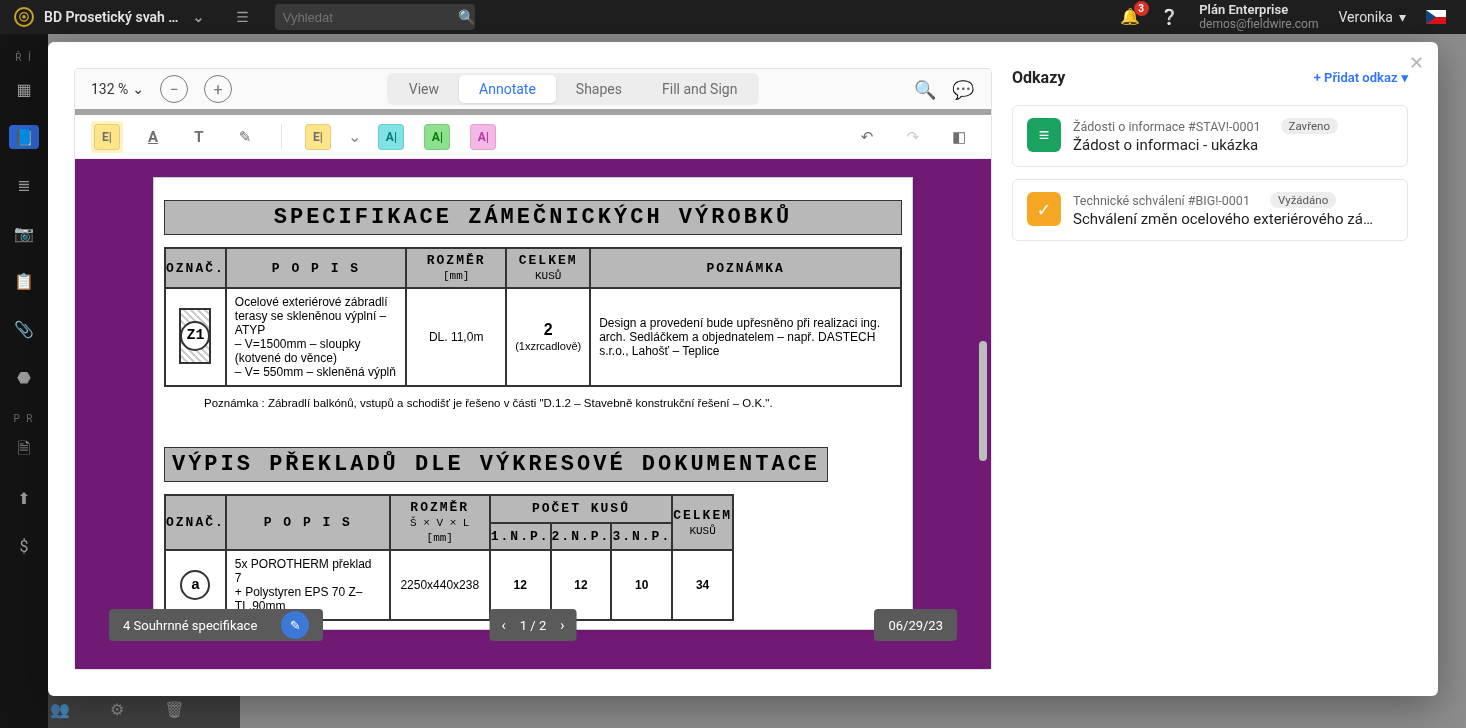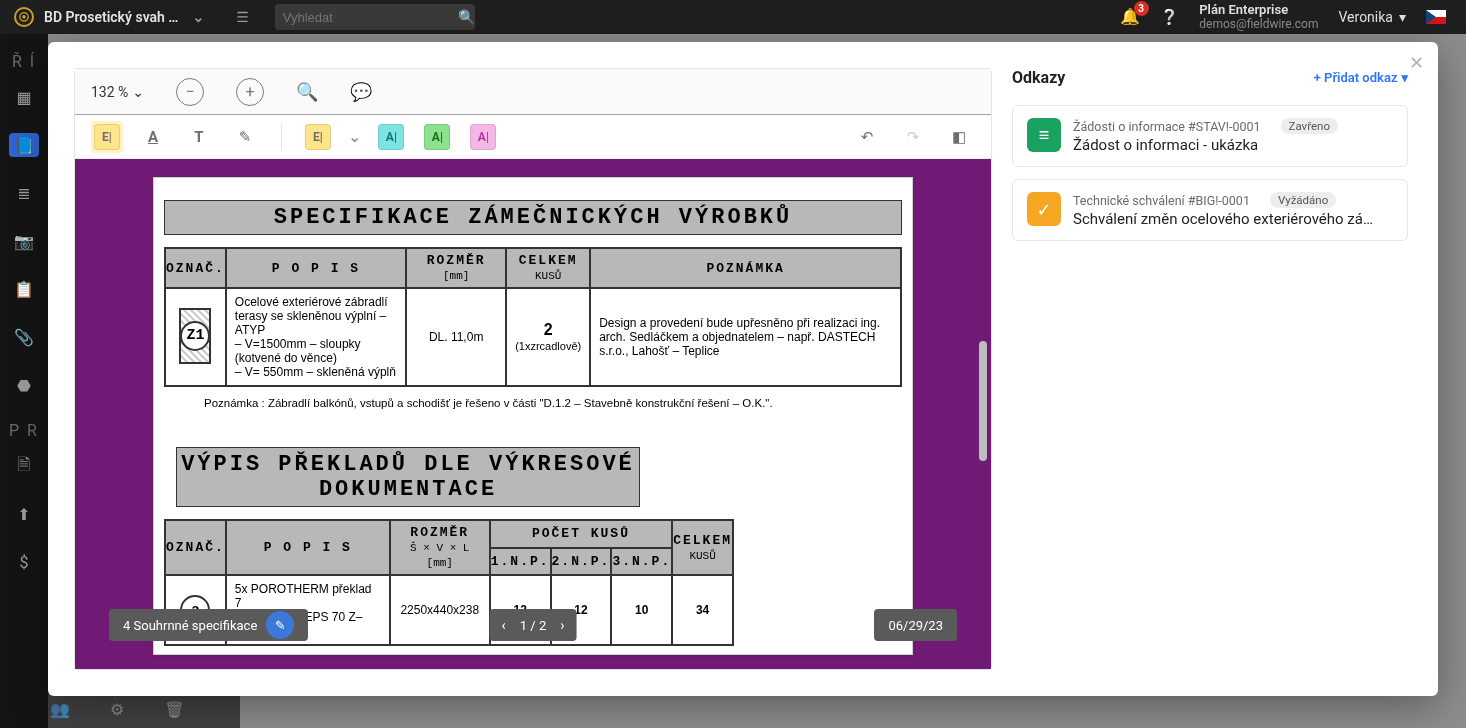--- a/index.html
+++ b/index.html
@@ -21,34 +21,34 @@
   .help { color:#bdbdbd; font-size:15px; }
   .plan-block { line-height:1.1; font-size:13px; color:#bdbdbd; }
   .plan-block .plan-name { font-weight:600; color:#e0e0e0; }
   .plan-block .plan-email { font-size:12px; color:#8e8e8e; }
   .user-block { display:flex; align-items:center; gap:6px; color:#e0e0e0; font-size:14px; }
   .flag { width:20px; height:14px; display:inline-block; background: linear-gradient(to bottom, #fff 50%, #d7141a 50%); position:relative; }
   .flag::before { content:""; position:absolute; left:0; top:0; border-top:7px solid transparent; border-bottom:7px solid transparent; border-left:10px solid #11457e; }
 
   
   .leftrail { position:absolute; left:0; top:34px; bottom:0; width:48px; background:#141414; display:flex; flex-direction:column; align-items:center; padding-top:18px; gap:24px; color:#9d9d9d; font-size:16px; }
-  .rail-heading { font-size:16px; letter-spacing:2px; color:#6b6b6b; margin-bottom:-10px; }
+  .rail-heading { font-size:10px; letter-spacing:2px; color:#6b6b6b; margin-bottom:-10px; }
   .rail-item { width:30px; height:24px; display:flex; align-items:center; justify-content:center; border-radius:4px; cursor:pointer; }
   .rail-item.active { background:#2f65d0; color:#fff; }
   .rail-bottom-outer { position:absolute; left:0; bottom:0; width:240px; height:38px; background:#141414; display:flex; align-items:center; gap:40px; padding-left:50px; color:#9d9d9d; }
 
   
   .backdrop { position:absolute; left:48px; right:0; top:34px; bottom:0; background: rgba(120,120,120,.45); }
   .modal { position:absolute; left:48px; right:28px; top:42px; bottom:32px; background:#fff; border-radius:6px; box-shadow:0 10px 40px rgba(0,0,0,.35); display:flex; }
   .modal-close { position:absolute; right:14px; top:10px; color:#b5b5b5; font-size:18px; cursor:pointer; }
 
   
   .viewer-shell { flex:1; padding:26px 16px 26px 26px; display:flex; }
   .viewer { flex:1; border:1px solid #e4e4e4; border-radius:4px; display:flex; flex-direction:column; min-width:0; background:#fff; position:relative; }
-  .vtoolbar1 { height:46px; display:flex; align-items:center; padding:0 16px; gap:32px; border-bottom:1px solid #a3a3a3; background:#fafafa; }
+  .vtoolbar1 { height:46px; display:flex; align-items:center; padding:0 16px; gap:16px; border-bottom:6px solid #a3a3a3; background:#fafafa; }
   .zoom { font-size:14px; color:#333; display:flex; align-items:center; gap:4px; }
   .zoombtn { width:28px; height:28px; border:1.5px solid #7a7a7a; border-radius:50%; color:#7a7a7a; display:flex; align-items:center; justify-content:center; font-size:16px; cursor:pointer; }
   .segtabs { margin-left:auto; margin-right:auto; display:flex; background:#ededed; border-radius:6px; padding:2px; }
   .segtab { padding:6px 20px; font-size:14px; color:#6e6e6e; border-radius:5px; cursor:pointer; }
   .segtab.active { background:#fff; color:#2f74ff; box-shadow:0 1px 3px rgba(0,0,0,.1); }
   .vicon { color:#6e6e6e; font-size:18px; cursor:pointer; }
   .vtoolbar2 { height:44px; display:flex; align-items:center; padding:0 16px; gap:14px; border-bottom:1px solid #ececec; background:#fff; color:#6e6e6e; }
   .tool { width:32px;height:32px; display:flex;align-items:center;justify-content:center; border-radius:4px; font-size:15px; cursor:pointer; }
   .tool.sel { background:#fff3c4; }
   .colorchip { width:26px; height:26px; border-radius:4px; display:flex; align-items:center; justify-content:center; font-weight:700; font-size:12px; border:1px solid rgba(0,0,0,.1); }
@@ -66,21 +66,21 @@
   .ozn { text-align:center; }
   .ozn-circle { display:inline-flex; width:30px; height:30px; border:2px solid #333; border-radius:50%; align-items:center; justify-content:center; font-family:"Courier New",monospace; font-weight:700; font-size:15px; }
   .oznhatch { display:inline-block; width:32px; height:56px; border:2px solid #333; background: repeating-linear-gradient(45deg,#fff,#fff 3px,#ccc 3px,#ccc 5px); position:relative; }
   .oznhatch .ozn-circle { position:absolute; left:50%; top:50%; transform:translate(-50%,-50%); background:#fff; }
   .center { text-align:center; }
   .smallnote { font-size:11.5px; font-family:Arial,sans-serif; padding:2px 10px 12px 50px; }
   .scrollbar { position:absolute; right:4px; top:182px; width:8px; height:120px; background:#bdbdbd; border-radius:4px; }
 
   
   .fo { position:absolute; height:32px; background:#5a5a5a; color:#fff; font-size:13px; display:flex; align-items:center; border-radius:4px; }
-  .fo-left { left:34px; bottom:28px; padding:0 14px; gap:1px; }
+  .fo-left { left:34px; bottom:28px; padding:0 14px; gap:16px; }
   .fo-left .edit { width:28px;height:28px;border-radius:50%;background:#3c78d8;display:flex;align-items:center;justify-content:center;margin-left:8px;font-size:13px; }
   .fo-center { left:50%; transform:translateX(-50%); bottom:28px; padding:0 12px; gap:14px; }
   .fo-right { right:34px; bottom:28px; padding:0 14px; }
   .pagenav-btn { color:#fff; font-size:14px; cursor:pointer; }
 
   
   .rightpanel { width:430px; padding:26px 30px 26px 4px; display:flex; flex-direction:column; }
   .rp-head { display:flex; align-items:center; justify-content:space-between; margin-bottom:18px; }
   .rp-title { font-size:16px; font-weight:700; color:#222; }
   .rp-add { color:#2f74ff; font-size:13px; font-weight:600; display:flex; align-items:center; gap:4px; cursor:pointer; }
@@ -149,20 +149,26 @@
   <div class="viewer-shell">
     <div class="viewer">
 
       <div class="vtoolbar1">
         <span class="zoom">
             <span>132 %</span> 
             <span>⌄</span>
           </span>
         <span class="zoombtn">−</span>
         <span class="zoombtn">+</span>
+        <div class="segtabs">
+          <div class="segtab">View</div>
+          <div class="segtab active">Annotate</div>
+          <div class="segtab">Shapes</div>
+          <div class="segtab">Fill and Sign</div>
+        </div>
         <span class="vicon">🔍</span>
         <span class="vicon">💬</span>
       </div>
 
       <div class="vtoolbar2">
         <span class="tool sel">
             <span class="colorchip" style="background:#ffe58a;">E|</span>
           </span>
         <span class="tool">
             <u style="font-weight:700;">A</u>
@@ -209,21 +215,21 @@
 – V=1500mm – sloupky (kotvené do věnce)
 – V= 550mm – skleněná výplň</td>
               <td class="center">DL.  11,0m</td>
               <td class="center"><b style="font-size:16px;">2</b><br><span class="sub">(1xzrcadlově)</span></td>
               <td>Design a provedení bude upřesněno při realizaci ing. arch. Sedláčkem a objednatelem – např. DASTECH s.r.o., Lahošť – Teplice</td>
             </tr>
           </tbody>
             </table>
           <div class="smallnote">Poznámka : Zábradlí balkónů, vstupů a schodišť je řešeno v části "D.1.2 – Stavebně konstrukční řešení – O.K.".</div>
 
-          <div class="bigtitle" style="margin-top:26px;width:464px;margin-left:22px;">VÝPIS  PŘEKLADŮ  DLE  VÝKRESOVÉ  DOKUMENTACE</div>
+          <div class="bigtitle" style="margin-top:26px;width:664px;margin-left:10px;">VÝPIS  PŘEKLADŮ  DLE  VÝKRESOVÉ  DOKUMENTACE</div>
 
           <table class="spec" style="width:570px;margin-left:10px;">
             <tbody>
                 <tr>
               <th rowspan="2" style="width:50px;">OZNAČ.</th>
               <th rowspan="2">P  O  P  I  S</th>
               <th rowspan="2" style="width:100px;"><span>ROZMĚR</span><br><span class="sub" style="white-space:pre-line;">Š × V × L
 [mm]</span></th>
               <th colspan="3">POČET  KUSŮ</th>
               <th rowspan="2" style="width:60px;"><span>CELKEM</span><br><span class="sub">KUSŮ</span></th>

